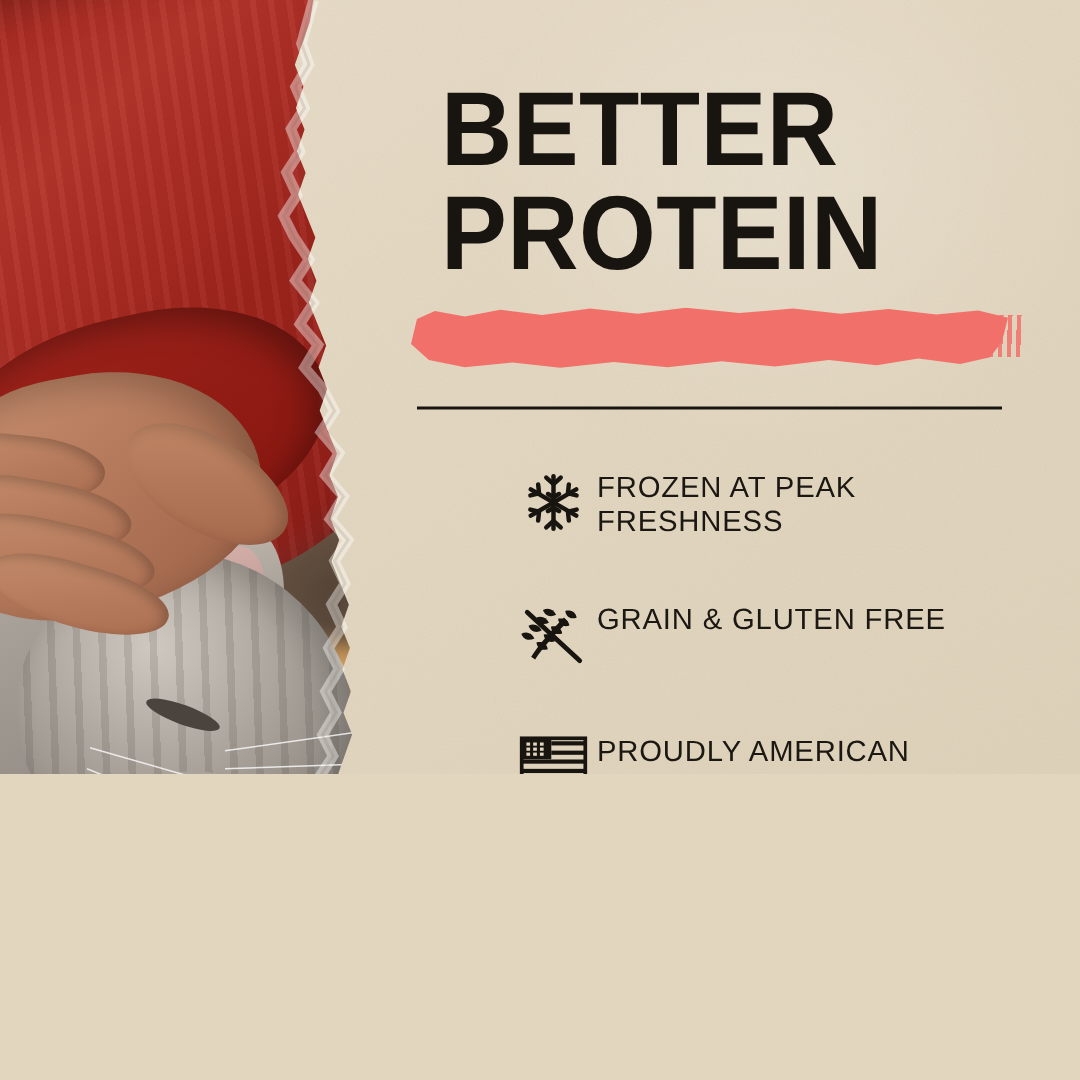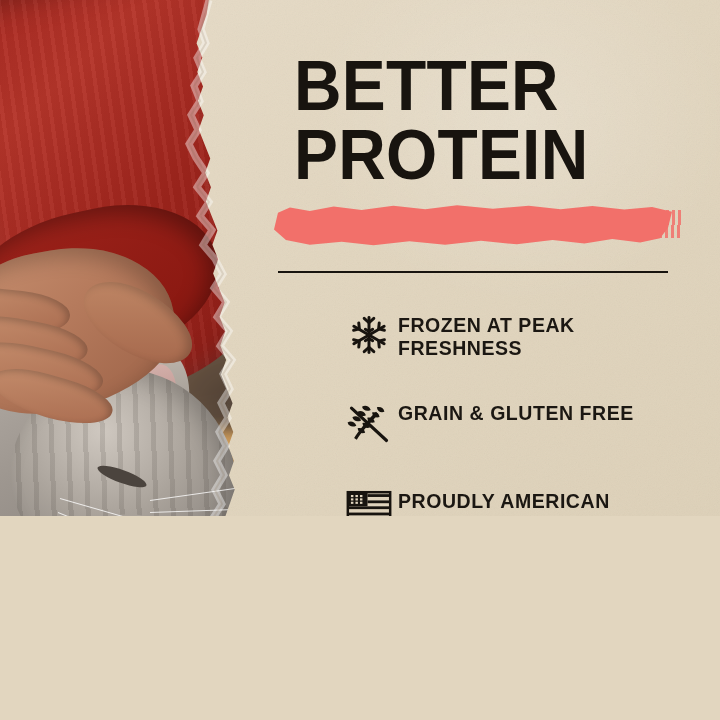--- a/index.html
+++ b/index.html
@@ -160,21 +160,21 @@
     background:repeating-linear-gradient(92deg,#f2706a 0 3px, rgba(242,112,106,0) 3px 6px);
     opacity:.85;}
   .divider{position:absolute;left:278px;top:271px;width:390px;height:2px;background:#18140f;}
 
   .features{position:absolute;left:340px;top:312px;width:360px;}
   .feature{position:relative;min-height:88px;display:flex;align-items:flex-start;}
   .feat-icon{width:58px;flex:0 0 58px;display:flex;align-items:flex-start;justify-content:center;padding-top:2px;}
   .feat-icon svg{display:block;}
   .feat-label{flex:1;padding-top:2px;
     font-family:"Liberation Sans", sans-serif;
-    font-weight:700;font-size:19.5px;line-height:1.18;letter-spacing:.55px;
+    font-weight:400;font-size:19.5px;line-height:1.18;letter-spacing:.55px;
     color:#1b1712;text-transform:uppercase;}
 </style>
 </head>
 <body>
 
 <div id="stage">
 
   <div class="photo">
     <div class="ph-layer bg-room"></div>
     <div class="ph-layer bg-shelf"></div>

